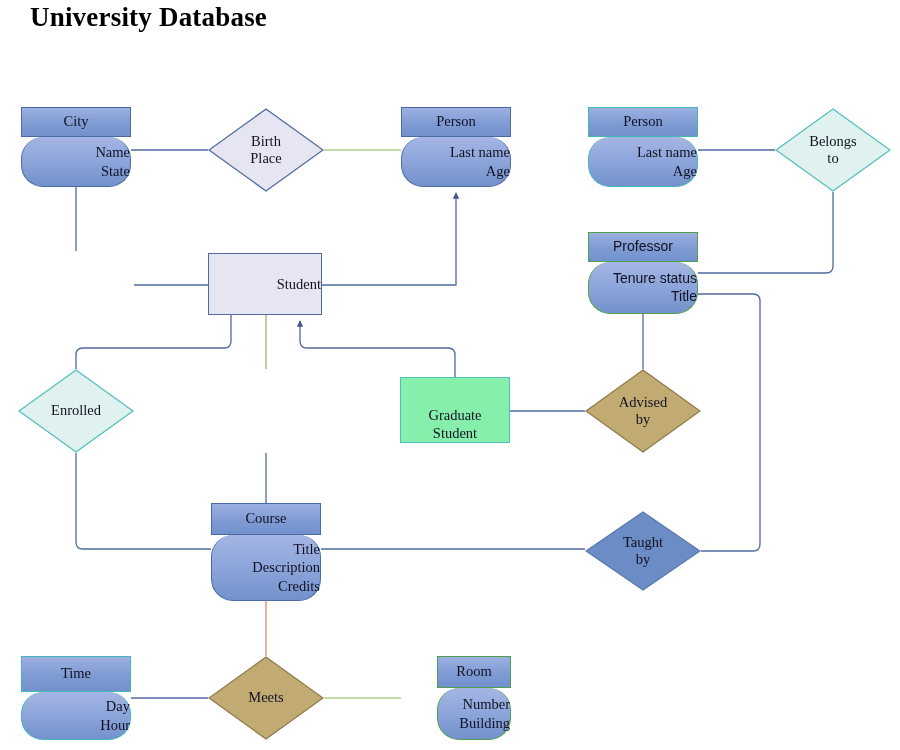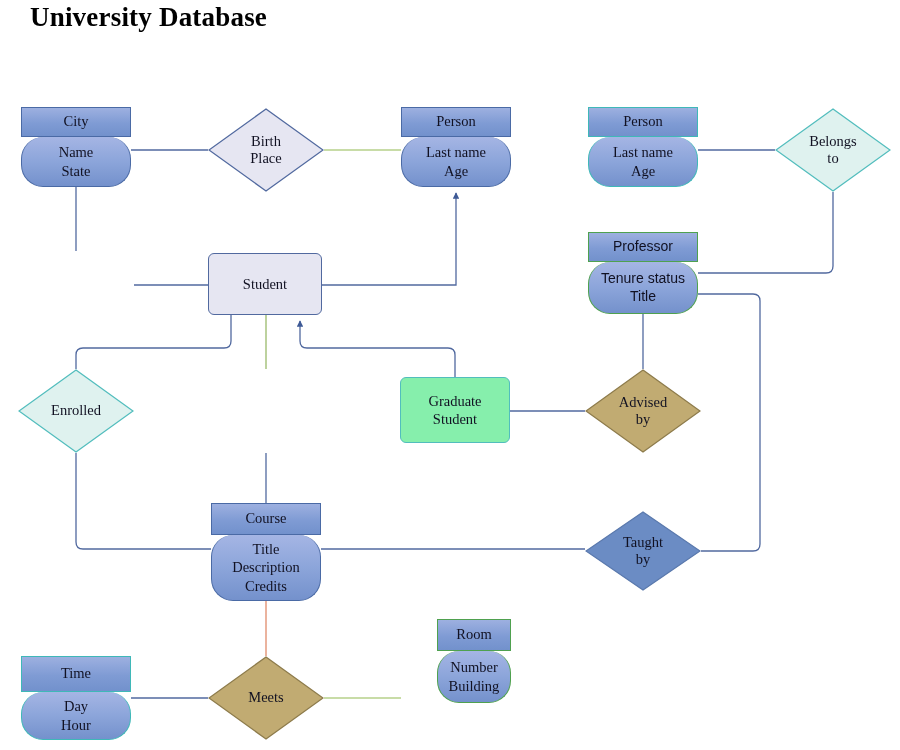--- a/index.html
+++ b/index.html
@@ -55,21 +55,21 @@
     justify-content: center;
     font-size: 14.5px;
     line-height: 1.1;
     background: linear-gradient(to bottom, #9db0e0 0%, #7f9bd4 55%, #7291cc 100%);
   }
   .entity .body {
     box-sizing: border-box;
     flex: 1 1 auto;
     display: flex;
     flex-direction: column;
-    align-items: center;
+    align-items: flex-end;
     justify-content: center;
     font-size: 14.5px;
     line-height: 1.28;
     background: linear-gradient(to bottom, #a5b5e4 0%, #8ca5da 50%, #7491cc 100%);
     border-radius: 22px;
   }
 
   
   .bd-blue  .head, .bd-blue  .body { border: 1px solid #4a6aa5; }
   .bd-blue  .body { border-top: none; }
@@ -81,27 +81,26 @@
   
   .sans, .sans .head, .sans .body { font-family: "Liberation Sans", sans-serif; }
   .sans .head, .sans .body { font-size: 14px; }
 
   
   .flatbox {
     position: absolute;
     box-sizing: border-box;
     display: flex;
     align-items: center;
-    justify-content: center;
+    justify-content: flex-end;
     text-align: center;
     font-family: "Liberation Serif", serif;
     font-size: 14.5px;
     line-height: 1.25;
     color: #111122;
-    border-radius: 6px;
   }
   .flat-lav {
     background: #e6e6f2;
     border: 1px solid #51699f;
   }
   .flat-mint {
     background: #86efac;
     border: 1px solid #52bdbd;
   }
 
@@ -224,21 +223,21 @@
   </div>
 
   <div class="entity bd-teal" style="left:21px; top:656px; width:110px; height:84px;">
     <div class="head" style="height:36px;">Time</div>
     <div class="body">
       <span class="attr-line">Day</span>
       <span class="attr-line">Hour</span>
     </div>
   </div>
 
-  <div class="entity bd-green" style="left:401px; top:619px; width:110px; height:84px;padding-left:36px;">
+  <div class="entity bd-green" style="left:401px; top:656px; width:110px; height:84px;padding-left:36px;">
     <div class="head" style="height:32px;">Room</div>
     <div class="body">
       <span class="attr-line">Number</span>
       <span class="attr-line">Building</span>
     </div>
   </div>
 
   <div class="flatbox flat-lav" style="left:208px; top:253px; width:114px; height:62px;">
     <span>Student</span>
   </div>

